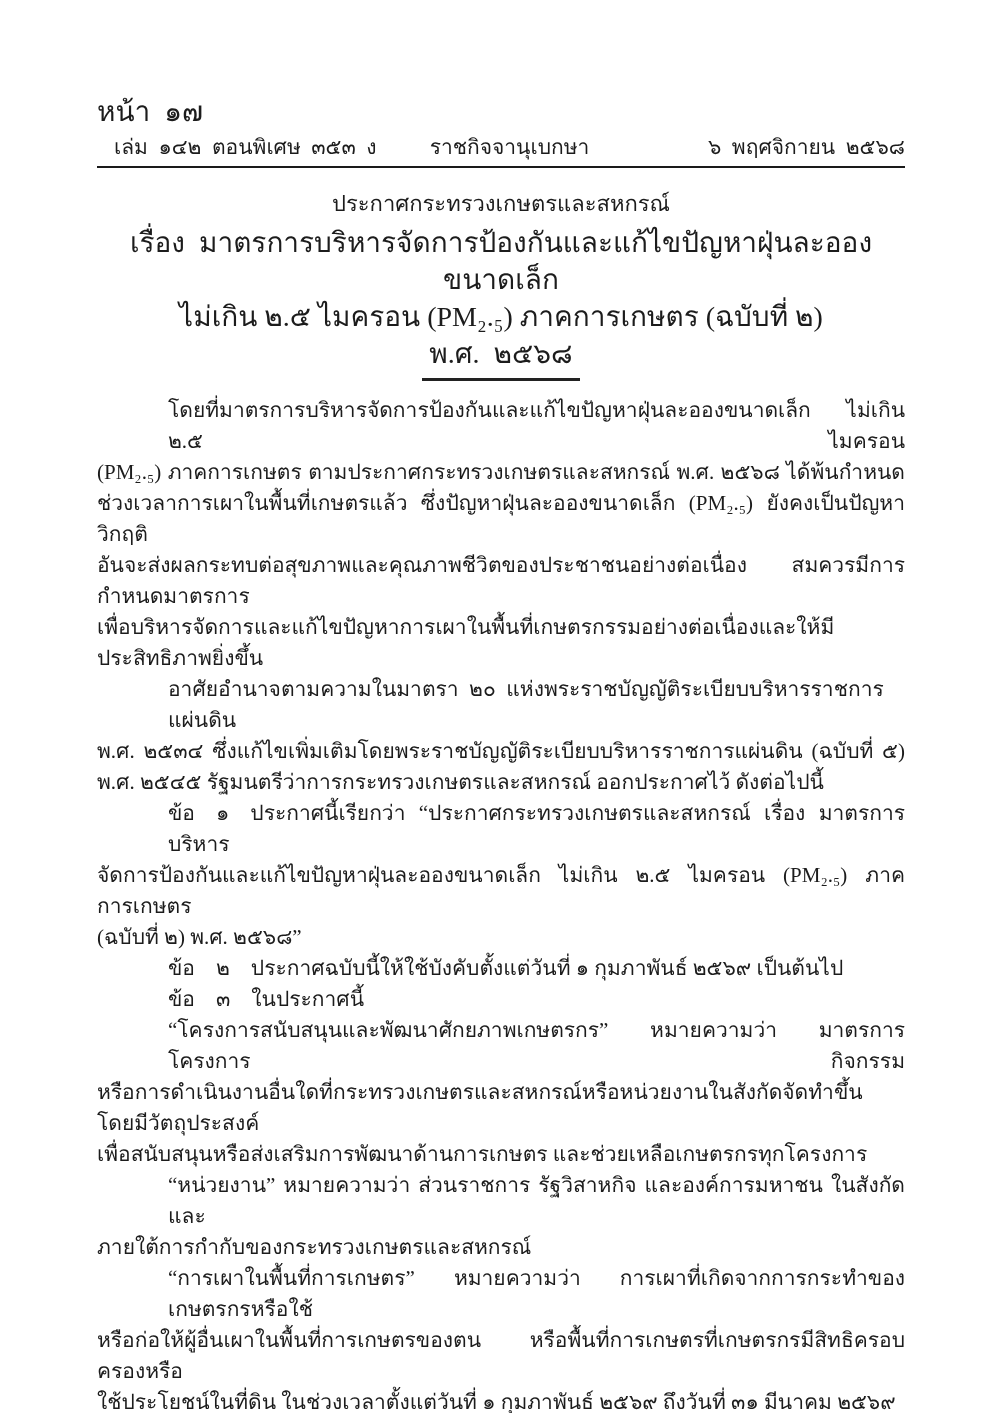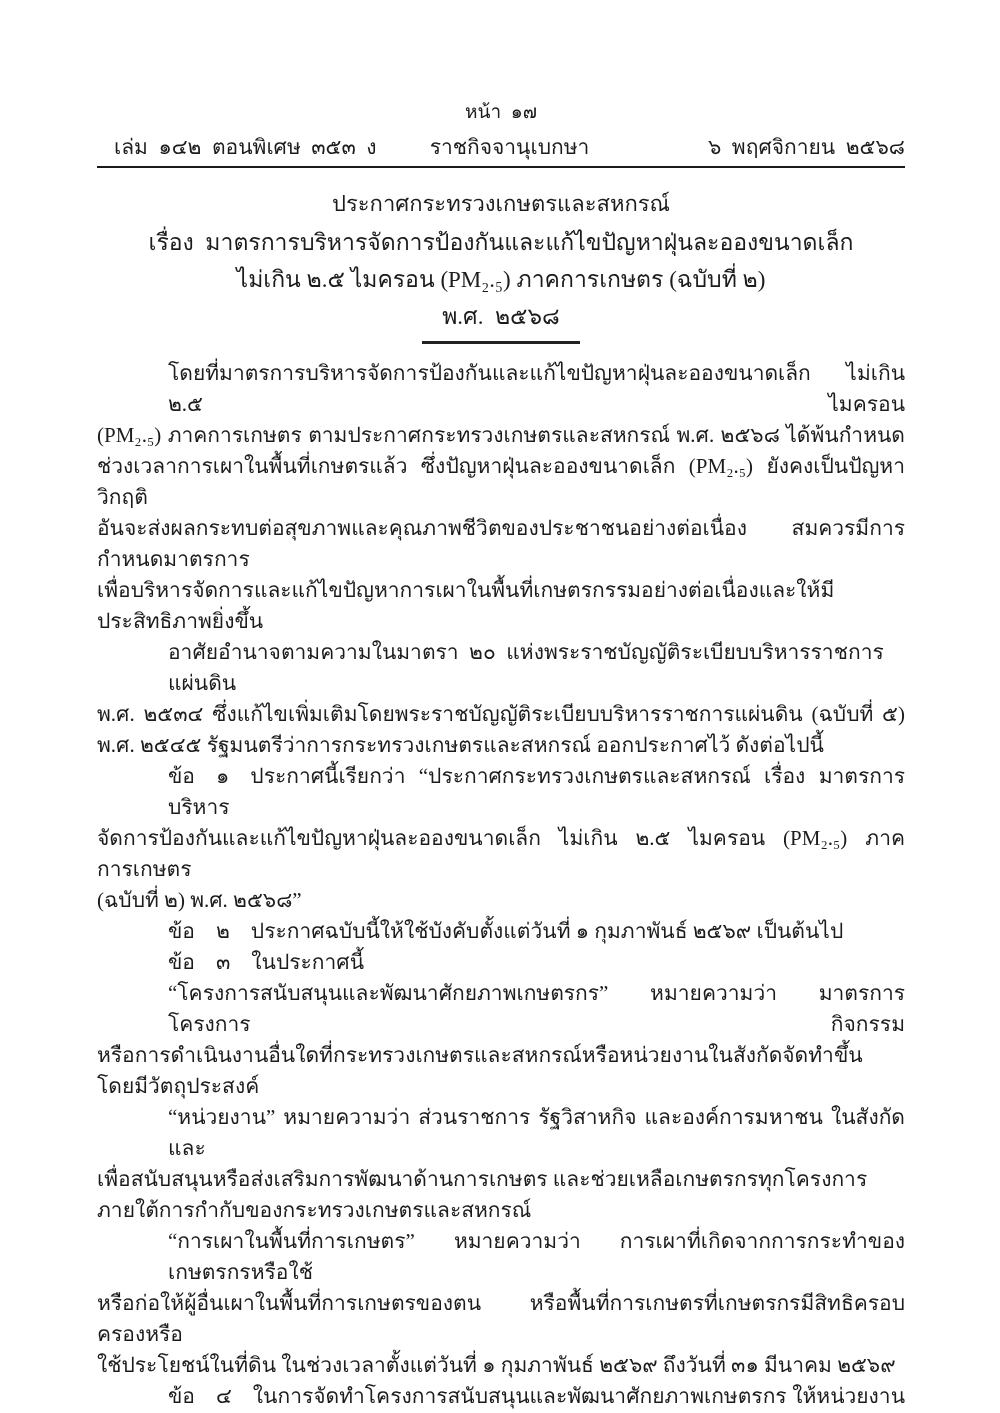--- a/index.html
+++ b/index.html
@@ -11,22 +11,22 @@
   .page {
     position: relative;
     width: 1000px;
     min-height: 1413px;
     margin: 0 auto;
     background: #ffffff;
     padding: 100px 95px 40px 97px;
   }
   
   .page-no {
-    text-align: center;
-    font-size: 19px;
+    text-align: left;
+    font-size: 28px;
     line-height: 24px;
   }
   .masthead {
     position: relative;
     margin-top: 10px;
     font-size: 21px;
     line-height: 26px;
     height: 26px;
     margin-left: 17px;
   }
@@ -35,21 +35,21 @@
   .masthead .right { position: absolute; right: 0; top: 0; }
   .rule {
     margin-top: 6px;
     height: 1.3px;
     border-top: 1.5px solid #1a1a1a;
     border-bottom: 1.5px solid #1a1a1a;
   }
   
   .title-block { margin-top: 16px; text-align: center; }
   .doc-title { font-size: 22px; line-height: 40px; }
-  .doc-sub   { font-size: 23px; line-height: 37px; }
+  .doc-sub   { font-size: 28px; line-height: 37px; }
   .title-divider {
     width: 158px;
     height: 2.5px;
     background: #222222;
     margin: 6px auto 0;
   }
   
   .body {
     margin-top: 14px;
     width: 808px;
@@ -96,22 +96,22 @@
       <div class="line first just">อาศัยอำนาจตามความในมาตรา ๒๐ แห่งพระราชบัญญัติระเบียบบริหารราชการแผ่นดิน</div>
       <div class="line just">พ.ศ. ๒๕๓๔ ซึ่งแก้ไขเพิ่มเติมโดยพระราชบัญญัติระเบียบบริหารราชการแผ่นดิน (ฉบับที่ ๕)</div>
       <div class="line end">พ.ศ. ๒๕๔๕ รัฐมนตรีว่าการกระทรวงเกษตรและสหกรณ์ ออกประกาศไว้ ดังต่อไปนี้</div>
       <div class="line first just">ข้อ ๑ ประกาศนี้เรียกว่า “ประกาศกระทรวงเกษตรและสหกรณ์ เรื่อง มาตรการบริหาร</div>
       <div class="line just">จัดการป้องกันและแก้ไขปัญหาฝุ่นละอองขนาดเล็ก ไม่เกิน ๒.๕ ไมครอน (PM₂.₅) ภาคการเกษตร</div>
       <div class="line end">(ฉบับที่ ๒) พ.ศ. ๒๕๖๘”</div>
       <div class="line first end">ข้อ ๒ ประกาศฉบับนี้ให้ใช้บังคับตั้งแต่วันที่ ๑ กุมภาพันธ์ ๒๕๖๙ เป็นต้นไป</div>
       <div class="line first end">ข้อ ๓ ในประกาศนี้</div>
       <div class="line first just">“โครงการสนับสนุนและพัฒนาศักยภาพเกษตรกร” หมายความว่า มาตรการ โครงการ กิจกรรม</div>
       <div class="line just">หรือการดำเนินงานอื่นใดที่กระทรวงเกษตรและสหกรณ์หรือหน่วยงานในสังกัดจัดทำขึ้น โดยมีวัตถุประสงค์</div>
+      <div class="line end">เพื่อสนับสนุนหรือส่งเสริมการพัฒนาด้านการเกษตร และช่วยเหลือเกษตรกรทุกโครงการ</div>
       <div class="line first just">“หน่วยงาน” หมายความว่า ส่วนราชการ รัฐวิสาหกิจ และองค์การมหาชน ในสังกัดและ</div>
-      <div class="line end">เพื่อสนับสนุนหรือส่งเสริมการพัฒนาด้านการเกษตร และช่วยเหลือเกษตรกรทุกโครงการ</div>
       <div class="line end">ภายใต้การกำกับของกระทรวงเกษตรและสหกรณ์</div>
       <div class="line first just">“การเผาในพื้นที่การเกษตร” หมายความว่า การเผาที่เกิดจากการกระทำของเกษตรกรหรือใช้</div>
       <div class="line just">หรือก่อให้ผู้อื่นเผาในพื้นที่การเกษตรของตน หรือพื้นที่การเกษตรที่เกษตรกรมีสิทธิครอบครองหรือ</div>
       <div class="line end">ใช้ประโยชน์ในที่ดิน ในช่วงเวลาตั้งแต่วันที่ ๑ กุมภาพันธ์ ๒๕๖๙ ถึงวันที่ ๓๑ มีนาคม ๒๕๖๙</div>
       <div class="line first just">ข้อ ๔ ในการจัดทำโครงการสนับสนุนและพัฒนาศักยภาพเกษตรกร ให้หน่วยงานกำหนด</div>
     </div>
 
 </div>
 
 </body></html>

